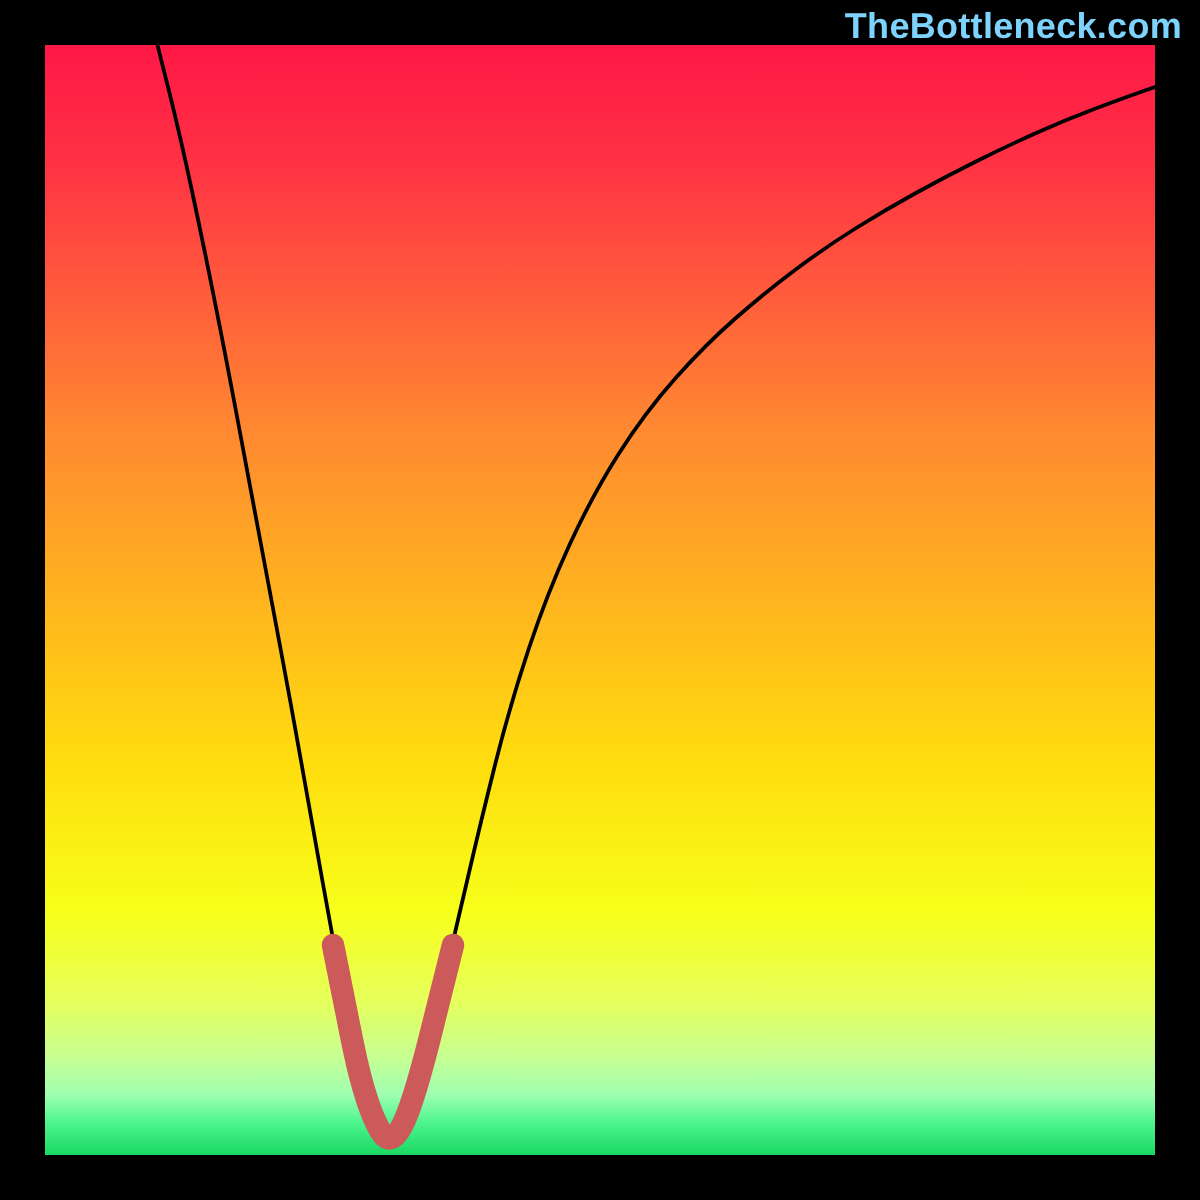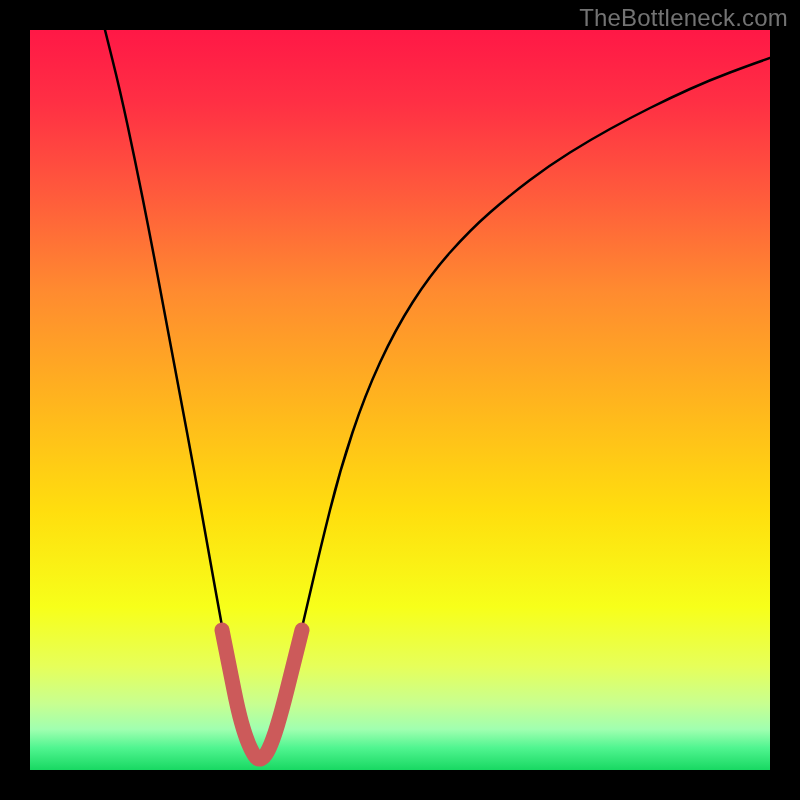--- a/index.html
+++ b/index.html
@@ -24,22 +24,22 @@
     left: 0;
     top: 0;
     width: 740px;
     height: 740px;
   }
   .watermark {
     position: absolute;
     top: 4px;
     right: 12px;
     font-size: 24px;
-    font-weight: normal;
-    color: #737373;
+    font-weight: bold;
+    color: #7dd3fc;
     letter-spacing: 0.2px;
   }
   svg.curve {
     position: absolute;
     left: 0;
     top: 0;
     width: 740px;
     height: 740px;
     overflow: visible;
   }

